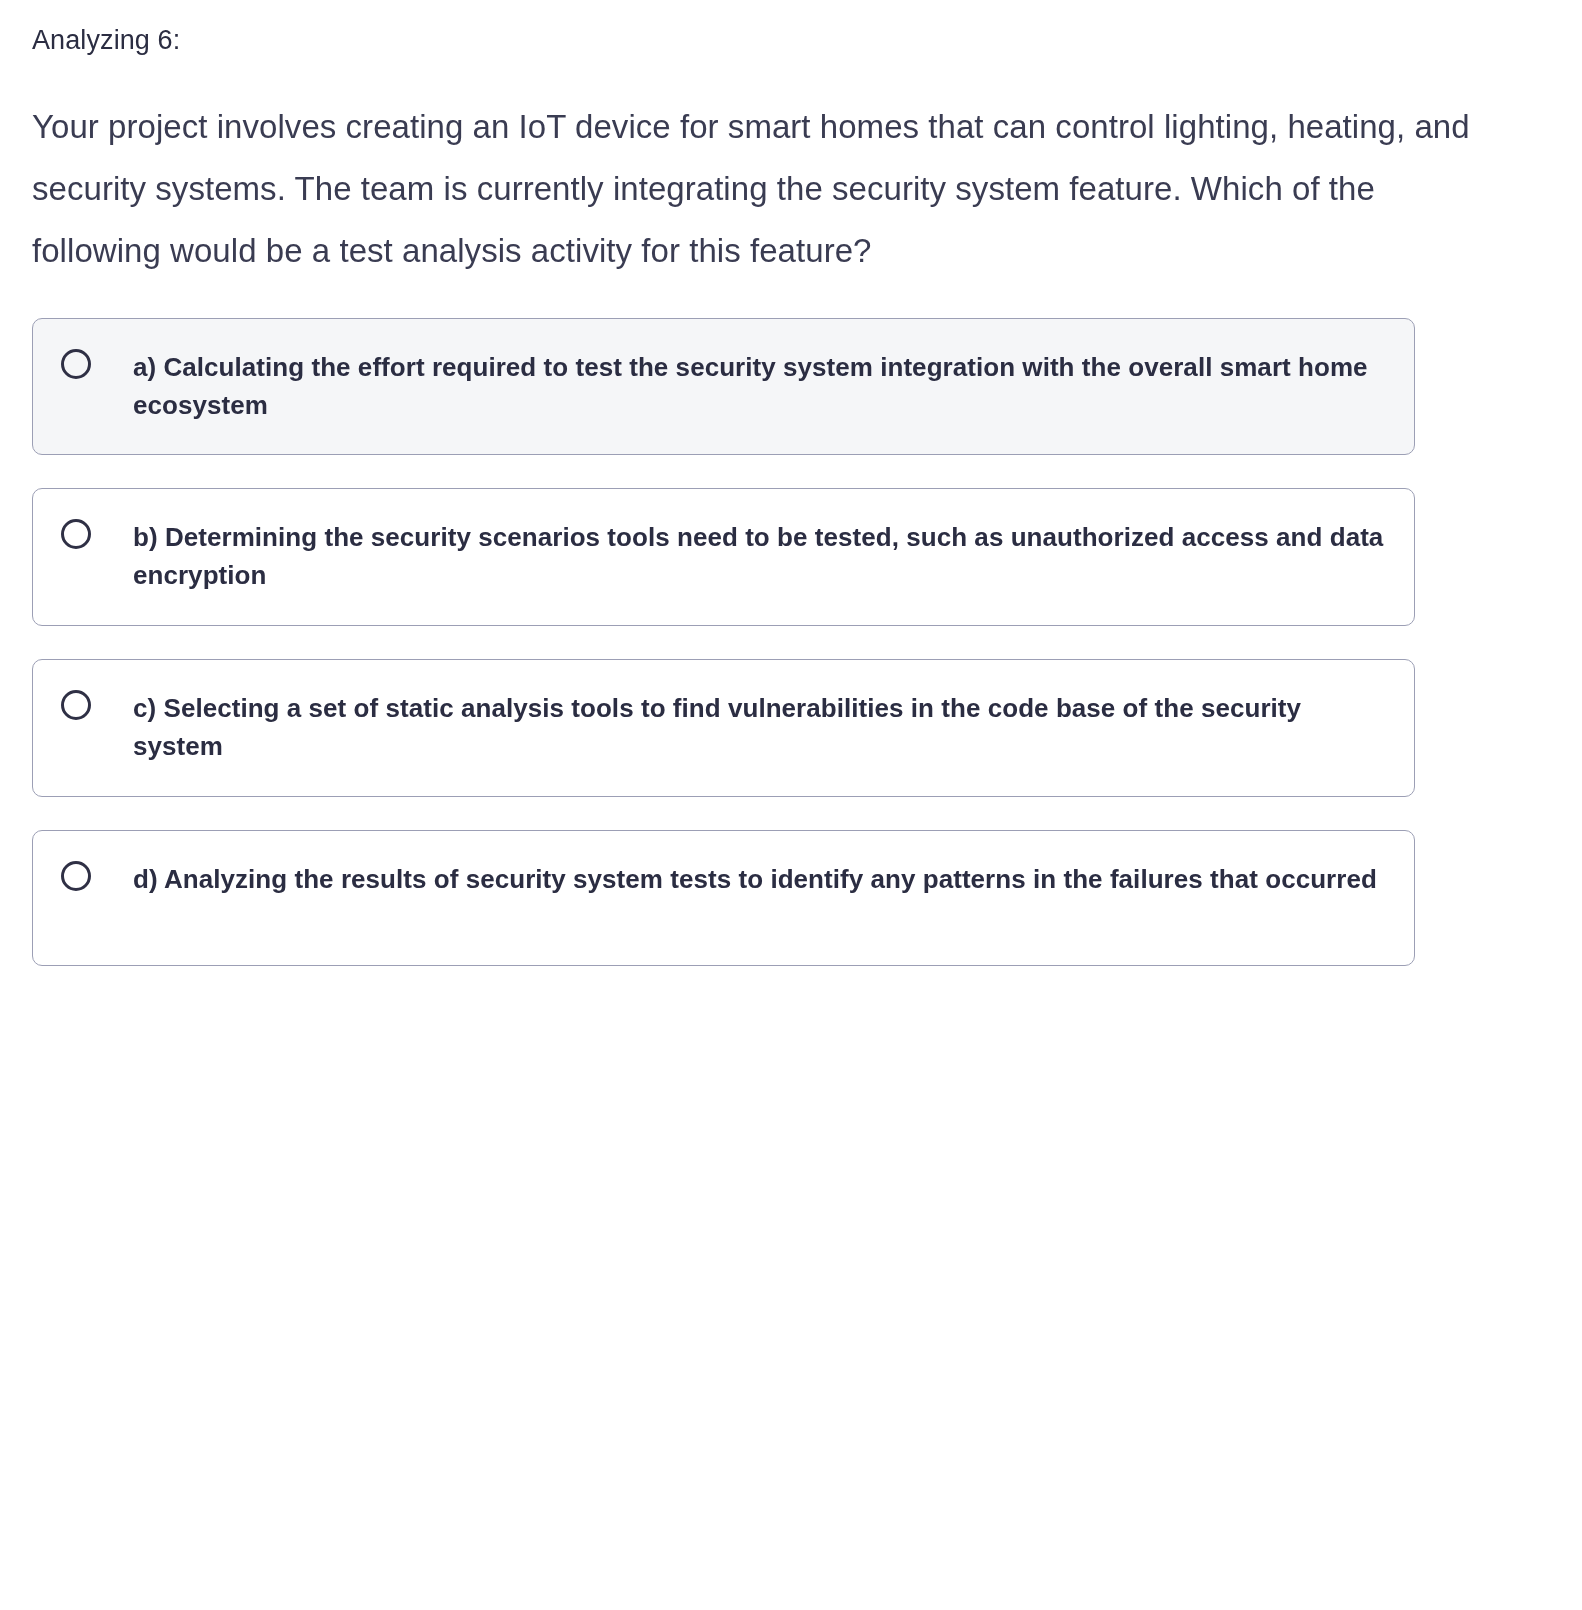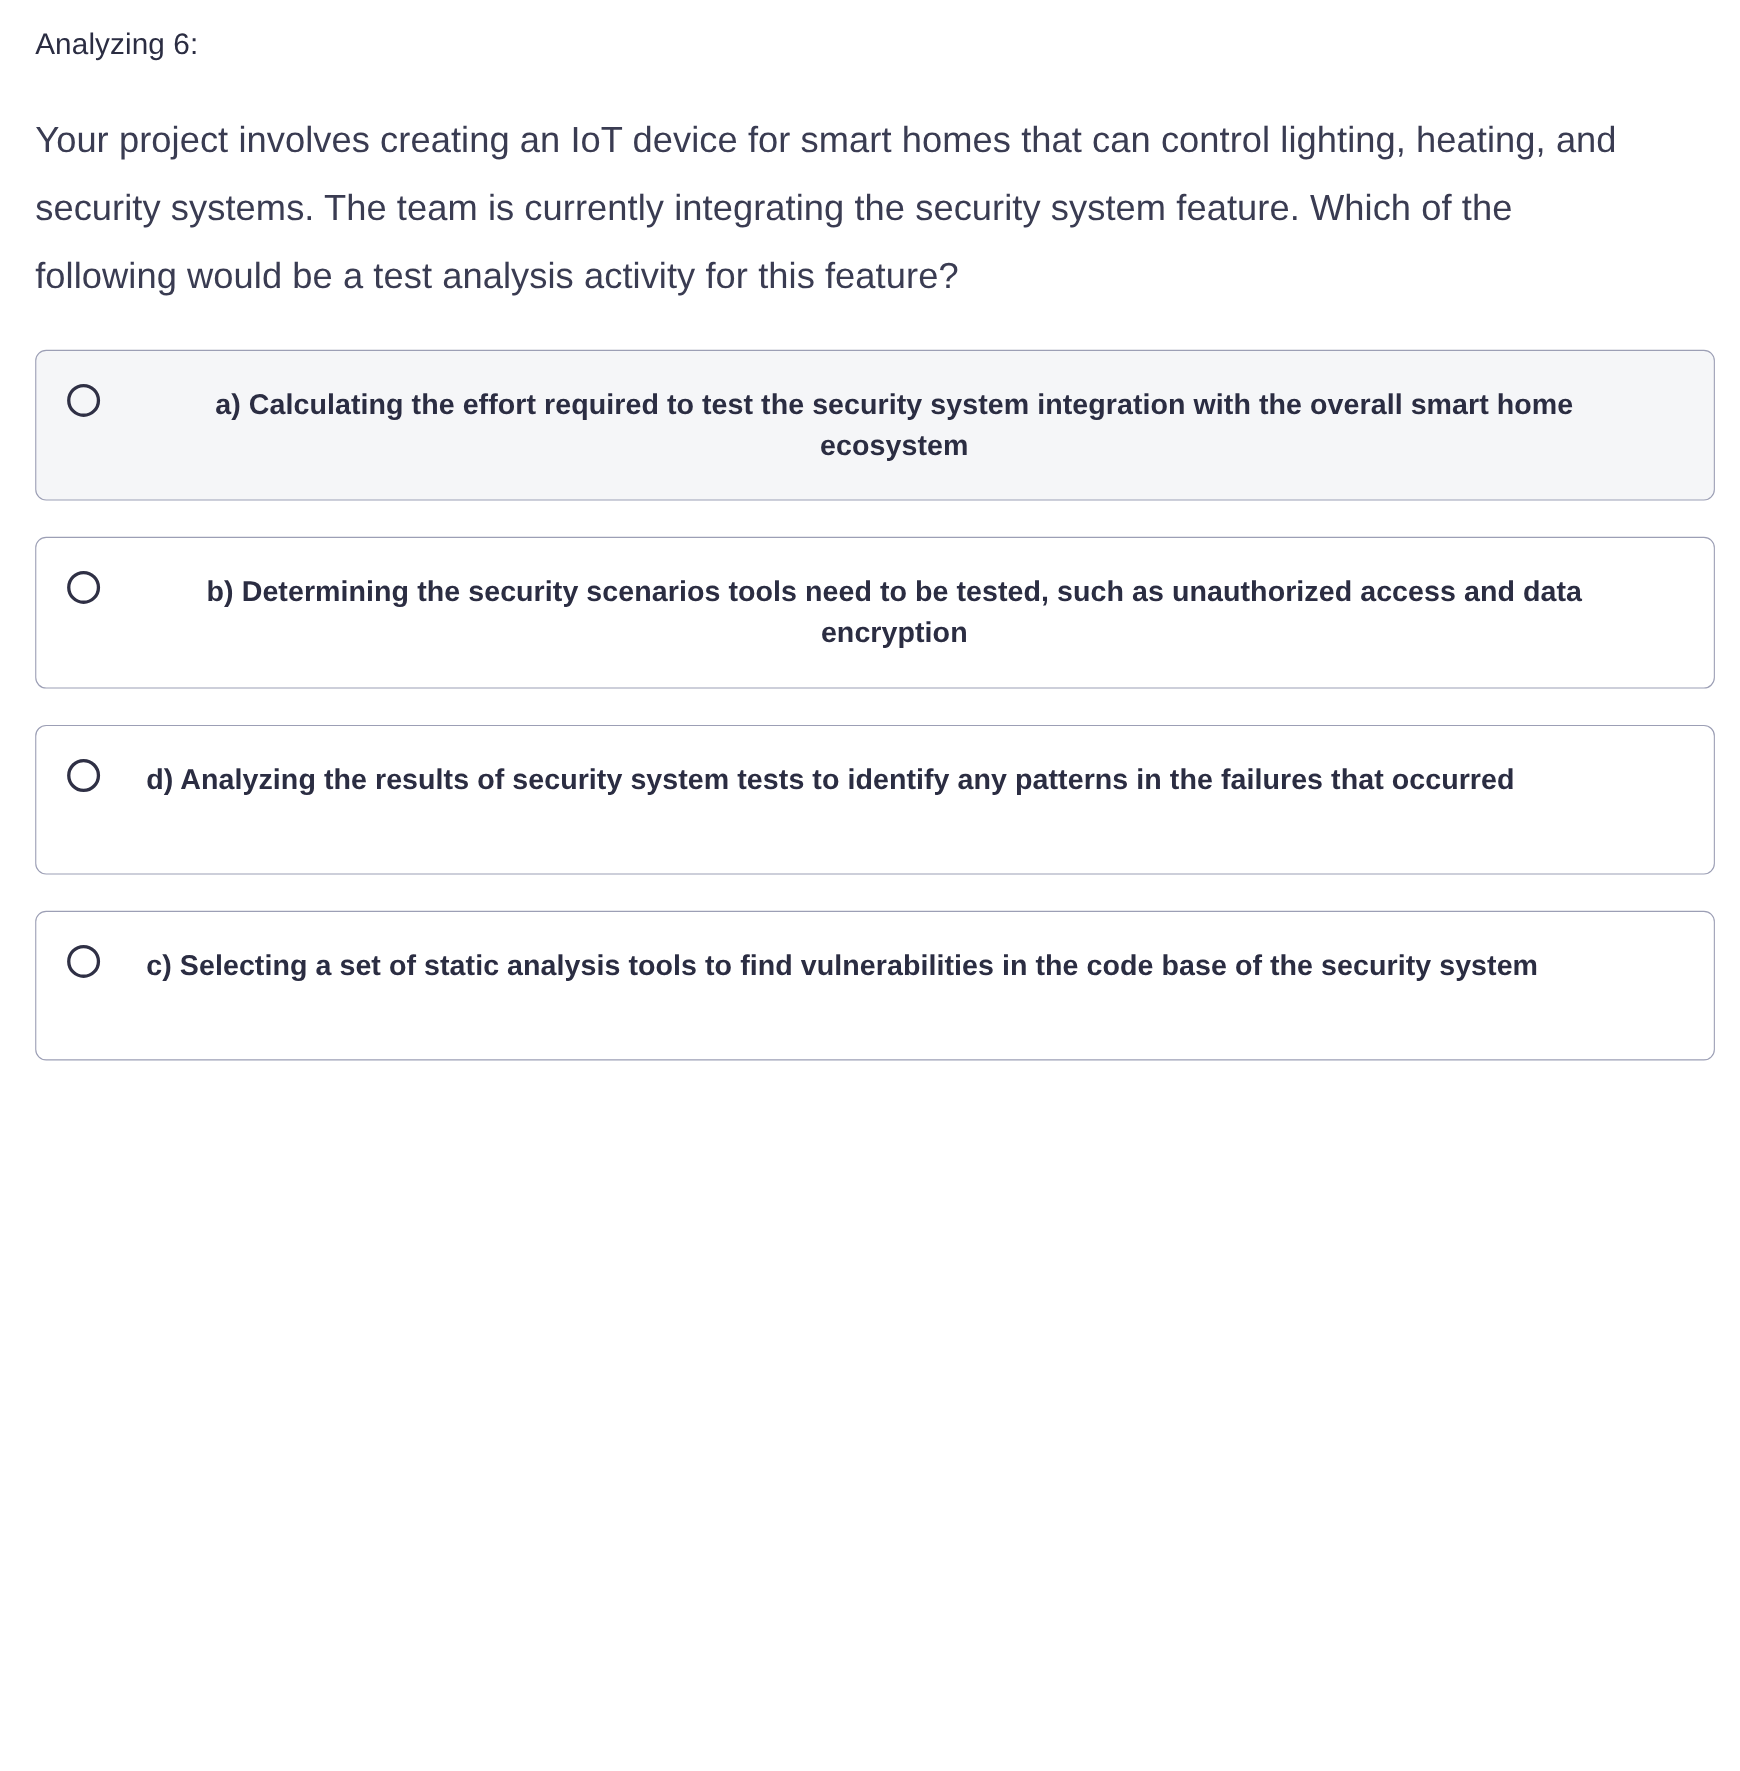--- a/index.html
+++ b/index.html
@@ -52,30 +52,29 @@
 
   .options {
     display: block;
     margin: 0;
     padding: 0;
   }
 
   .option {
     box-sizing: border-box;
     position: relative;
-    width: 1527px;
+    width: 1383px;
     border: 1.6px solid #9c9fb5;
     border-radius: 10px;
     background: #ffffff;
     padding: 30px 30px 30px 100px;
     margin-bottom: 33px;
     min-height: 136px;
     display: flex;
     align-items: flex-start;
-    text-align: center;
   }
 
   .option.is-highlighted {
     background: #f5f6f8;
   }
 
   .radio {
     position: absolute;
     left: 28px;
     top: 30px;
@@ -114,22 +113,22 @@
       <span class="option-text">a) Calculating the effort required to test the security system integration with the overall smart home ecosystem</span>
     </div>
 
     <div class="option">
       <span class="radio"></span>
       <span class="option-text">b) Determining the security scenarios tools need to be tested, such as unauthorized access and data encryption</span>
     </div>
 
     <div class="option">
       <span class="radio"></span>
-      <span class="option-text">d) Analyzing the results of security system tests to identify any patterns in the failures that occurred</span>
+      <span class="option-text">c) Selecting a set of static analysis tools to find vulnerabilities in the code base of the security system</span>
     </div>
 
     <div class="option">
       <span class="radio"></span>
-      <span class="option-text">c) Selecting a set of static analysis tools to find vulnerabilities in the code base of the security system</span>
+      <span class="option-text">d) Analyzing the results of security system tests to identify any patterns in the failures that occurred</span>
     </div>
 
   </div>
 </div>
 
 </body></html>

